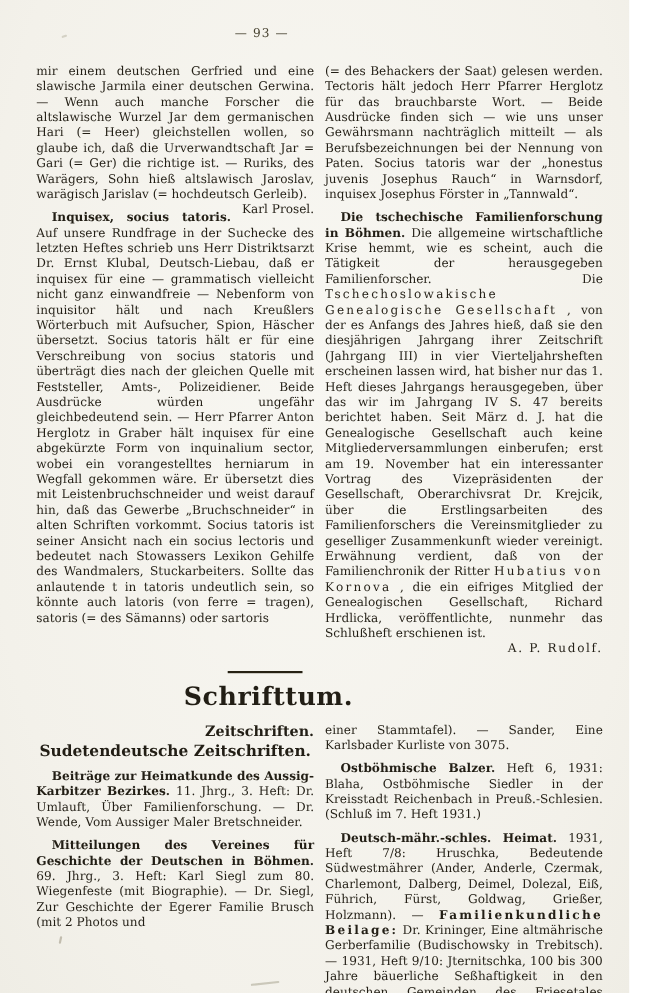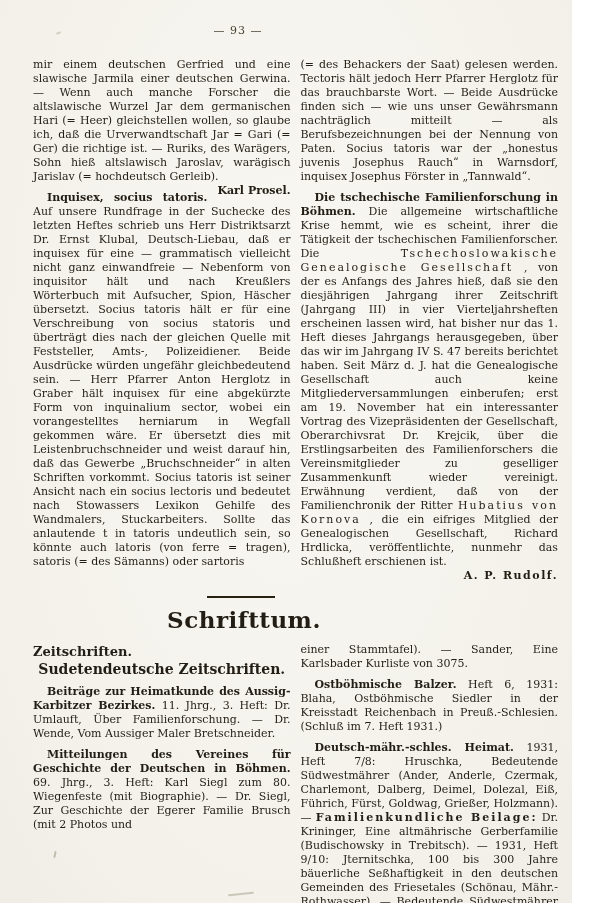--- a/index.html
+++ b/index.html
@@ -18,48 +18,48 @@
     padding-top: 24px;
     text-align: center;
     font-size: 11px;
     letter-spacing: 1px;
     color: #46412f;
     transform: translateX(-48px);
   }
   .cols {
     display: flex;
     gap: 10px;
-    padding: 0 14px 0 33px;
+    padding: 0 24px 0 33px;
   }
   .block1 { margin-top: 20px; }
   .col { flex: 1 1 0; min-width: 0; text-align: justify; }
   .para { margin: 0 0 7px; text-indent: 14px; }
   .para.noindent { text-indent: 0; }
   .lead { font-weight: bold; }
   .spaced { letter-spacing: 2px; }
-  .sig { float: right; font-weight: bold; padding-left: 10px; }
+  .sig { float: right; font-weight: normal; padding-left: 10px; }
   .sig.sp-sig { letter-spacing: 1.5px; }
   .rule {
     width: 68px;
     border-top: 2.5px solid #262113;
     margin: 13px auto 9px;
     transform: translateX(-45px);
   }
   .title {
     margin: 0 0 10px;
     text-align: center;
     font-size: 23px;
     line-height: 26px;
     font-weight: bold;
     letter-spacing: 0.5px;
     transform: translateX(-42px);
   }
   .colhead1 {
     margin: 1px 0 1px;
-    text-align: left;
+    text-align: right;
     font-size: 13px;
     line-height: 16px;
     font-weight: bold;
   }
   .colhead2 {
     margin: 0 0 7px;
     text-align: center;
     font-size: 14px;
     line-height: 17px;
     font-weight: bold;
@@ -87,21 +87,21 @@
         <span class="lead">Inquisex, socius tatoris.</span>
         <span> Auf unsere Rundfrage in der Suchecke des letzten Heftes schrieb uns Herr Distriktsarzt Dr. Ernst Klubal, Deutsch-Liebau, daß er inquisex für eine — grammatisch vielleicht nicht ganz einwandfreie — Nebenform von inquisitor hält und nach Kreußlers Wörterbuch mit Aufsucher, Spion, Häscher übersetzt. Socius tatoris hält er für eine Verschreibung von socius statoris und überträgt dies nach der gleichen Quelle mit Feststeller, Amts-, Polizeidiener. Beide Ausdrücke würden ungefähr gleichbedeutend sein. — Herr Pfarrer Anton Herglotz in Graber hält inquisex für eine abgekürzte Form von inquinalium sector, wobei ein vorangestelltes herniarum in Wegfall gekommen wäre. Er übersetzt dies mit Leistenbruchschneider und weist darauf hin, daß das Gewerbe „Bruchschneider“ in alten Schriften vorkommt. Socius tatoris ist seiner Ansicht nach ein socius lectoris und bedeutet nach Stowassers Lexikon Gehilfe des Wandmalers, Stuckarbeiters. Sollte das anlautende t in tatoris undeutlich sein, so könnte auch latoris (von ferre = tragen), satoris (= des Sämanns) oder sartoris</span>
       </p>
     </div>
     <div class="col">
       <p class="para noindent">
         <span>(= des Behackers der Saat) gelesen werden. Tectoris hält jedoch Herr Pfarrer Herglotz für das brauchbarste Wort. — Beide Ausdrücke finden sich — wie uns unser Gewährsmann nachträglich mitteilt — als Berufsbezeichnungen bei der Nennung von Paten. Socius tatoris war der „honestus juvenis Josephus Rauch“ in Warnsdorf, inquisex Josephus Förster in „Tannwald“.</span>
       </p>
       <p class="para">
         <span class="lead">Die tschechische Familienforschung in Böhmen.</span>
-        <span> Die allgemeine wirtschaftliche Krise hemmt, wie es scheint, ihrer die Tätigkeit der tschechischen Familienforscher. Die </span>
+        <span> Die allgemeine wirtschaftliche Krise hemmt, wie es scheint, auch die Tätigkeit der herausgegeben Familienforscher. Die </span>
         <span class="spaced">Tschechoslowakische Genealogische Gesellschaft</span>
         <span>, von der es Anfangs des Jahres hieß, daß sie den diesjährigen Jahrgang ihrer Zeitschrift (Jahrgang III) in vier Vierteljahrsheften erscheinen lassen wird, hat bisher nur das 1. Heft dieses Jahrgangs herausgegeben, über das wir im Jahrgang IV S. 47 bereits berichtet haben. Seit März d. J. hat die Genealogische Gesellschaft auch keine Mitgliederversammlungen einberufen; erst am 19. November hat ein interessanter Vortrag des Vizepräsidenten der Gesellschaft, Oberarchivsrat Dr. Krejcik, über die Erstlingsarbeiten des Familienforschers die Vereinsmitglieder zu geselliger Zusammenkunft wieder vereinigt. Erwähnung verdient, daß von der Familienchronik der Ritter </span>
         <span class="spaced">Hubatius von Kornova</span>
         <span>, die ein eifriges Mitglied der Genealogischen Gesellschaft, Richard Hrdlicka, veröffentlichte, nunmehr das Schlußheft erschienen ist.</span>
         <span class="sig sp-sig">A. P. Rudolf.</span>
       </p>
     </div>
   </div>
 
   <div class="rule"></div>

